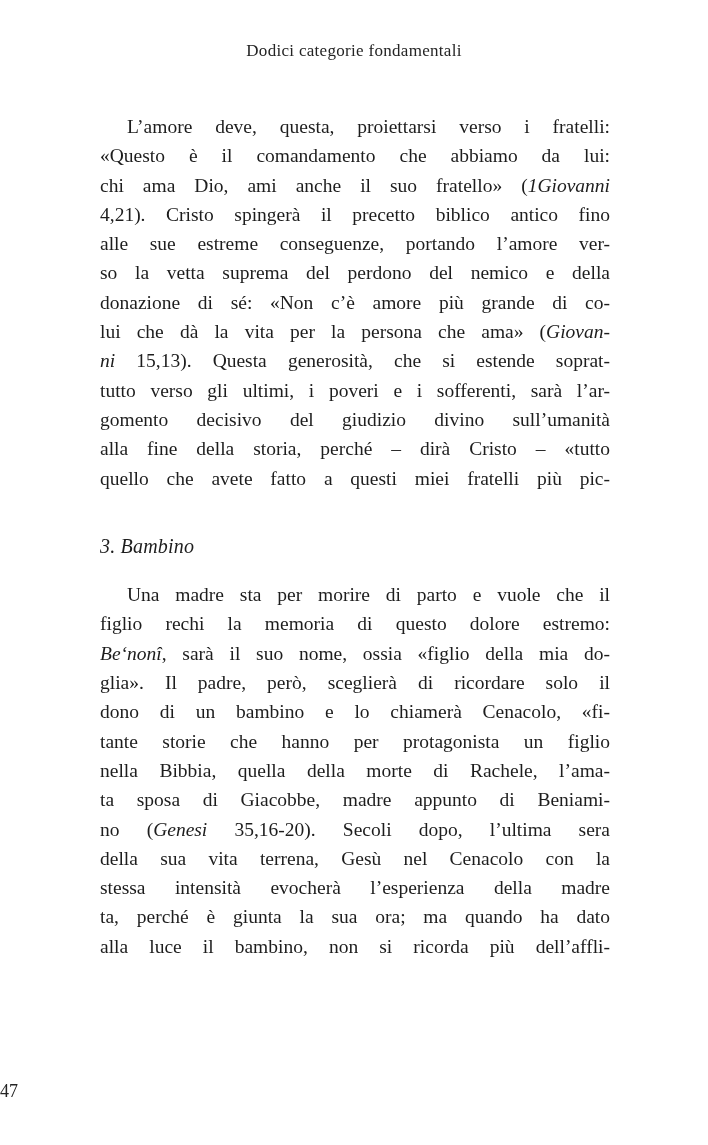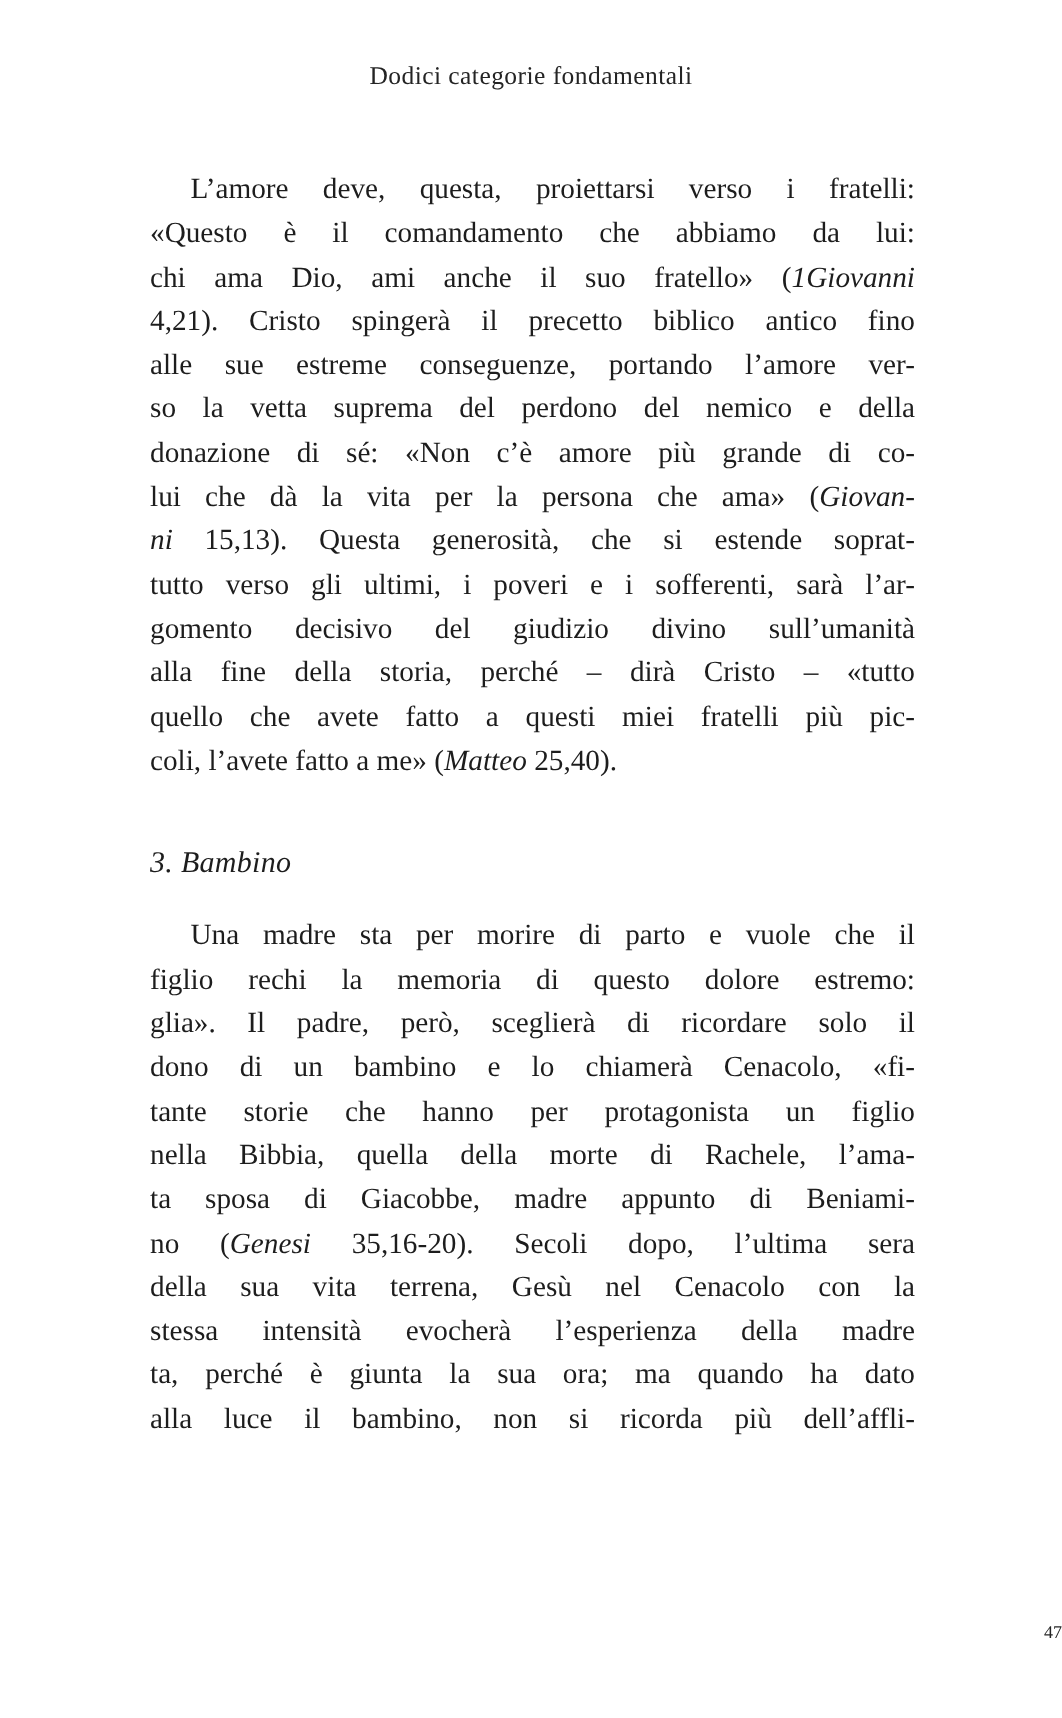--- a/index.html
+++ b/index.html
@@ -48,22 +48,22 @@
     margin-top: 39px;
     margin-bottom: 19px;
     text-align: left;
   }
   .heading i { letter-spacing: 0.2px; }
   .page-number {
     position: absolute;
     top: 1081px;
     left: 0;
     right: 0;
-    text-align: right;
-    font-size: 12px;
+    text-align: left;
+    font-size: 18px;
     color: #242424;
   }
 </style>
 </head>
 <body>
 
 <div class="page">
   <div class="running-header">Dodici categorie fondamentali</div>
 
   <div class="text-block">
@@ -74,26 +74,26 @@
         <div class="line">4,21). Cristo spingerà il precetto biblico antico fino</div>
         <div class="line">alle sue estreme conseguenze, portando l’amore ver-</div>
         <div class="line">so la vetta suprema del perdono del nemico e della</div>
         <div class="line">donazione di sé: «Non c’è amore più grande di co-</div>
         <div class="line">lui che dà la vita per la persona che ama» (<i>Giovan-</i></div>
         <div class="line"><i>ni</i> 15,13). Questa generosità, che si estende soprat-</div>
         <div class="line">tutto verso gli ultimi, i poveri e i sofferenti, sarà l’ar-</div>
         <div class="line">gomento decisivo del giudizio divino sull’umanità</div>
         <div class="line">alla fine della storia, perché – dirà Cristo – «tutto</div>
         <div class="line">quello che avete fatto a questi miei fratelli più pic-</div>
-        <div class="line endline">coli, l’avete fatto a me» (<i>Matteo</i> 25,40).</div>
       </div>
       <div class="heading"><i>3. Bambino</i></div>
       <div class="paragraph">
         <div class="line first">Una madre sta per morire di parto e vuole che il</div>
         <div class="line">figlio rechi la memoria di questo dolore estremo:</div>
+        <div class="line"><i>Beʻnonî</i>, sarà il suo nome, ossia «figlio della mia do-</div>
         <div class="line">glia». Il padre, però, sceglierà di ricordare solo il</div>
         <div class="line">dono di un bambino e lo chiamerà Cenacolo, «fi-</div>
         <div class="line">tante storie che hanno per protagonista un figlio</div>
         <div class="line">nella Bibbia, quella della morte di Rachele, l’ama-</div>
         <div class="line">ta sposa di Giacobbe, madre appunto di Beniami-</div>
         <div class="line">no (<i>Genesi</i> 35,16-20). Secoli dopo, l’ultima sera</div>
         <div class="line">della sua vita terrena, Gesù nel Cenacolo con la</div>
         <div class="line">stessa intensità evocherà l’esperienza della madre</div>
         <div class="line">ta, perché è giunta la sua ora; ma quando ha dato</div>
         <div class="line">alla luce il bambino, non si ricorda più dell’affli-</div>

